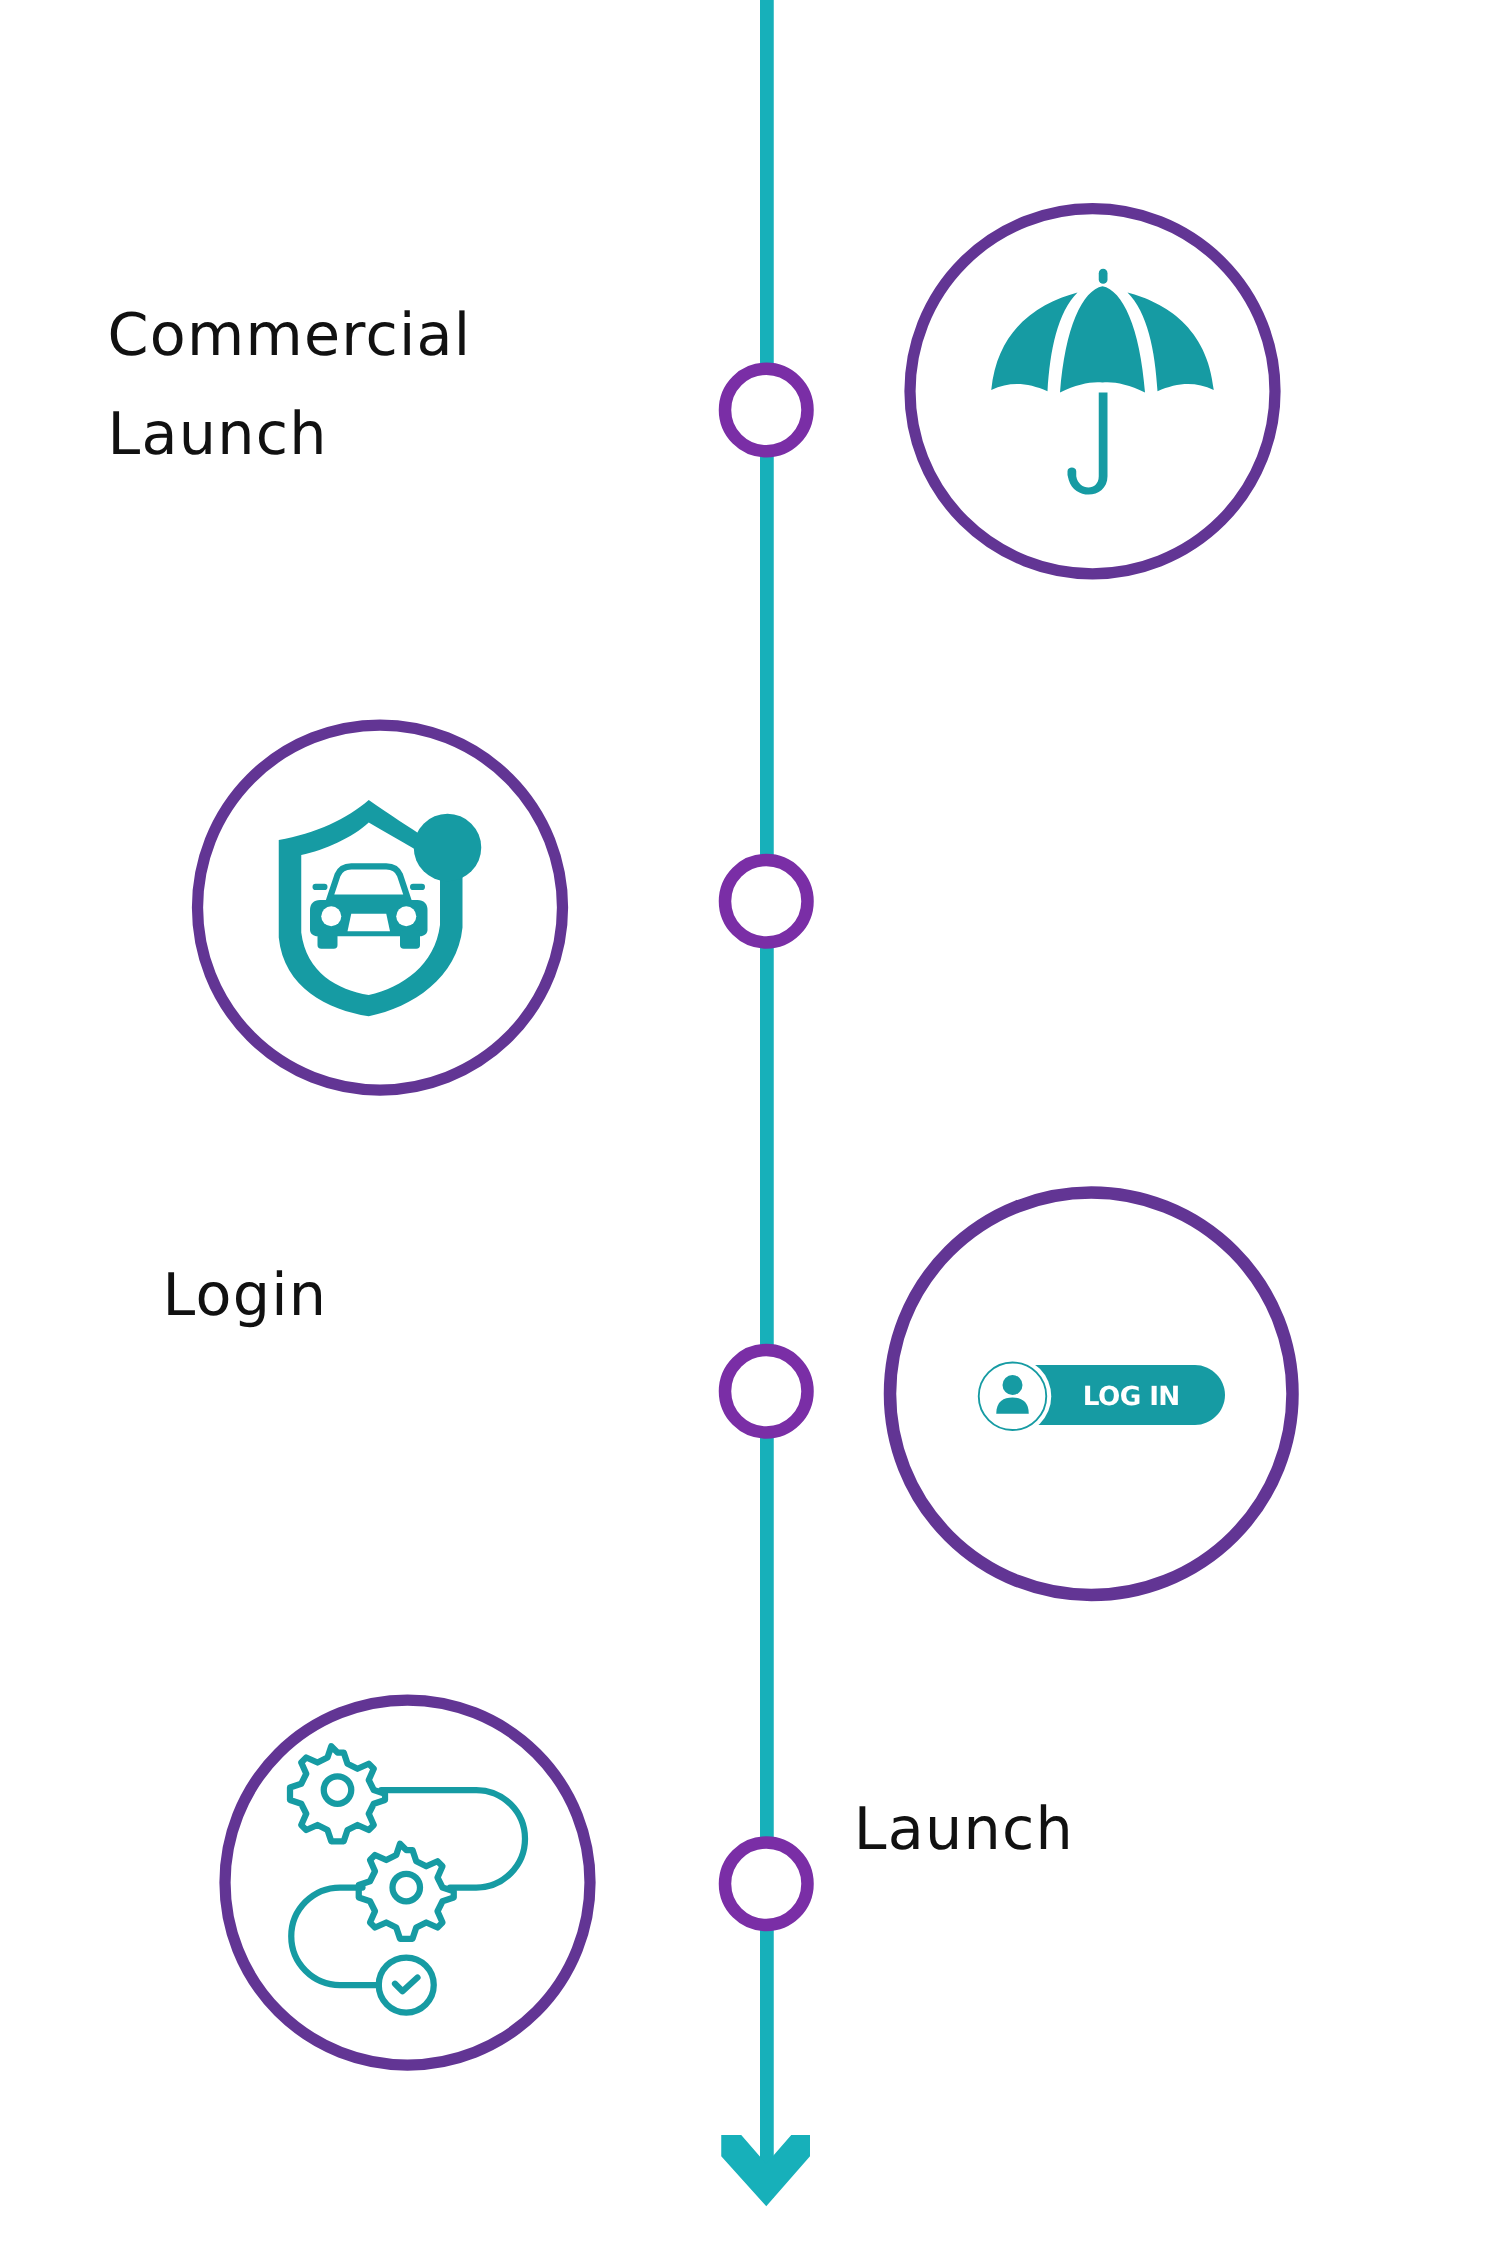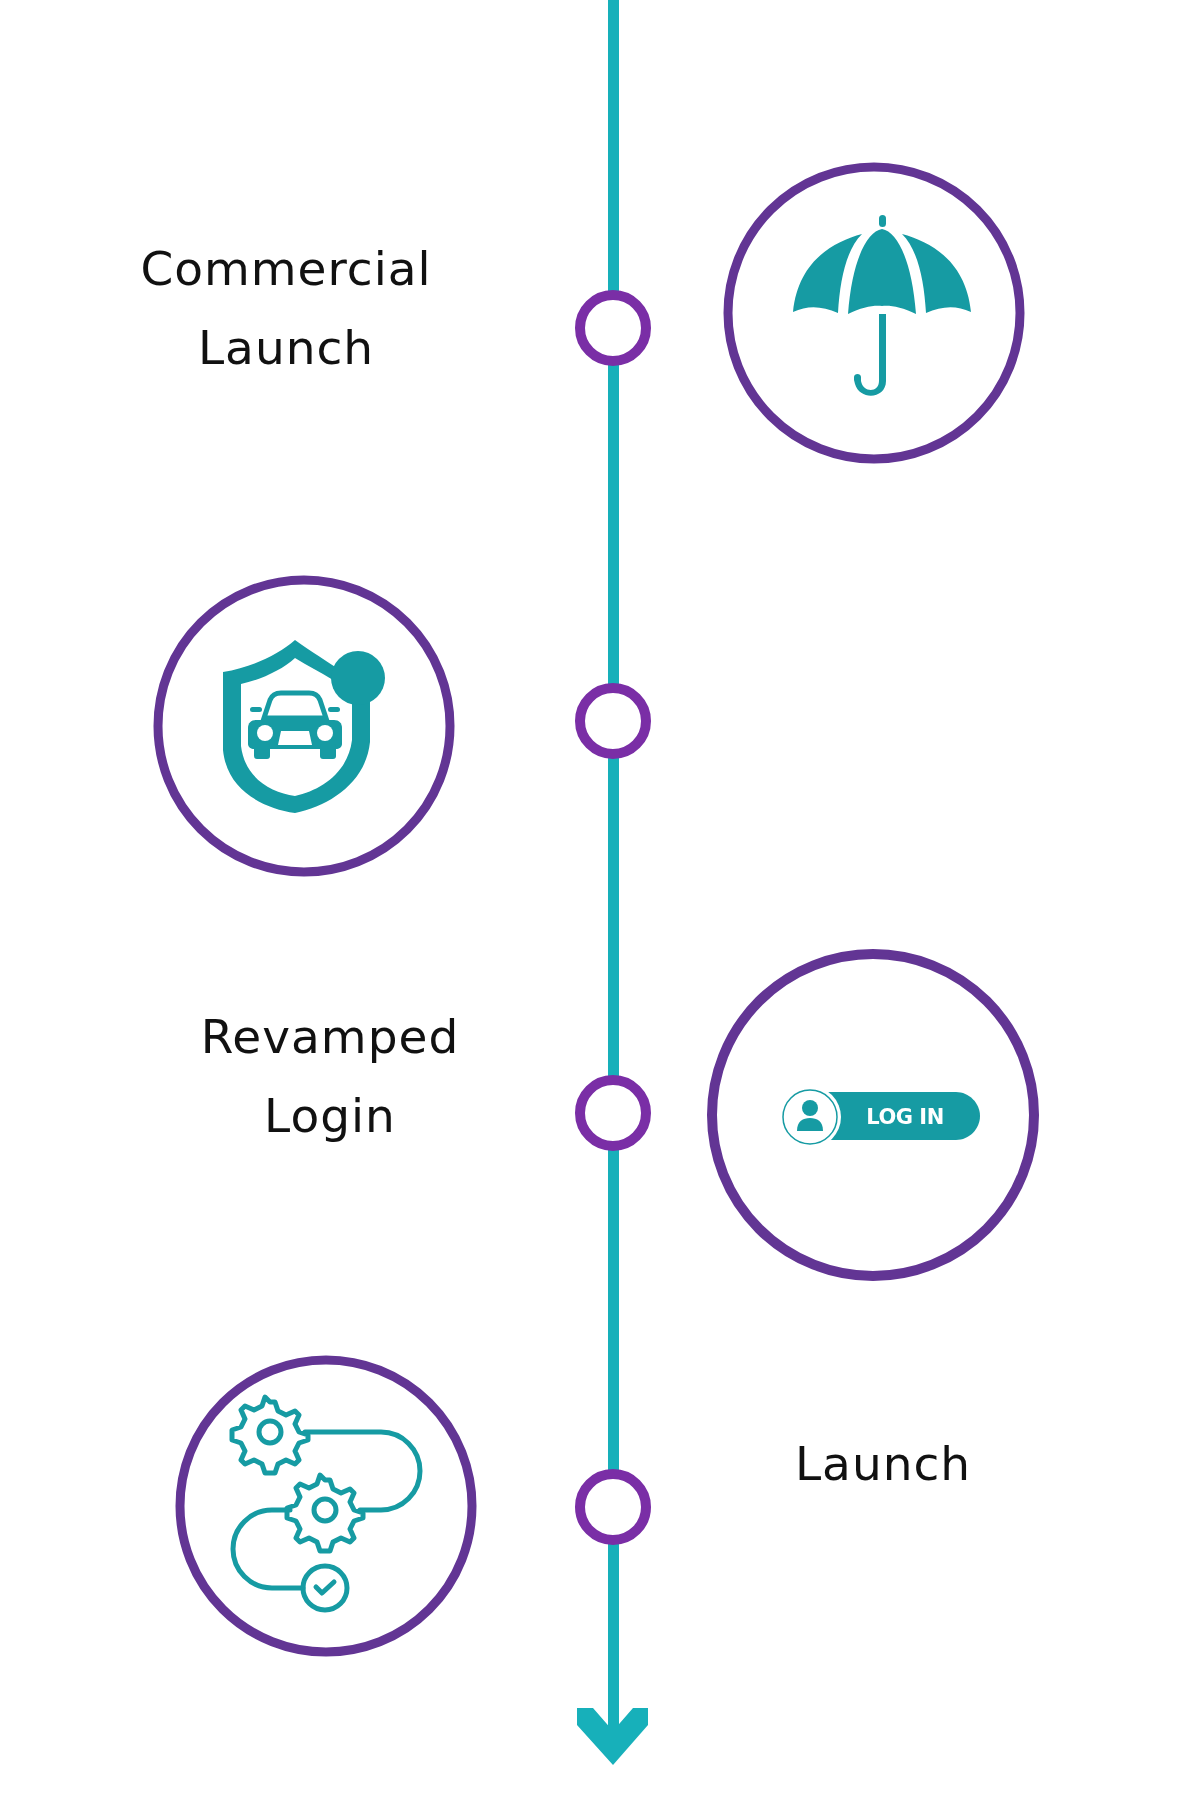--- a/index.html
+++ b/index.html
@@ -1,20 +1,20 @@
 <!DOCTYPE html>
 <html><head>
 <meta charset="utf-8">
 <style>
   html, body { margin: 0; padding: 0; background: #ffffff; }
   body { width: 1200px; height: 1800px; position: relative; overflow: hidden;
          font-family: "DejaVu Sans", sans-serif; }
   .stage { position: absolute; left: 0; top: 0; width: 1200px; height: 1800px; }
   .label { position: absolute; color: #111111; font-family: "DejaVu Sans", sans-serif;
-           font-size: 47px; line-height: 79px; text-align: center; font-weight: normal;
+           font-size: 47px; line-height: 79px; font-weight: normal;
            letter-spacing: 1px; white-space: nowrap; }
   .label span { display: block; }
   svg text { font-family: "DejaVu Sans", sans-serif; }
 </style>
 </head>
 <body>
 
 <div class="stage">
 
   <svg width="1200" height="1800" viewBox="0 0 1200 1800" xmlns="http://www.w3.org/2000/svg" style="position:absolute;left:0;top:0">
@@ -103,20 +103,19 @@
     </g>
   </svg>
 
   <div class="label" style="left:86px; top:229px; width:400px;">
     <span>Commercial</span>
     <span>Launch</span>
   </div>
 
 
   <div class="label" style="left:130px; top:997px; width:400px;">
-    <span>Revamped</span>
     <span>Login</span>
   </div>
 
   <div class="label" style="left:683px; top:1424px; width:400px;">
     <span>Launch</span>
   </div>
 </div>
 
 </body></html>

